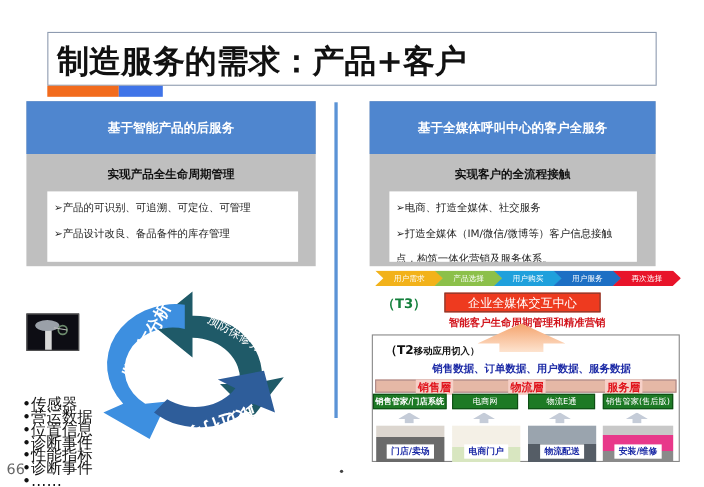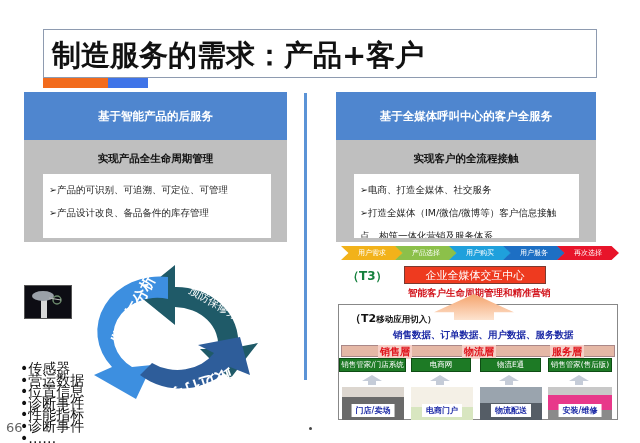--- a/index.html
+++ b/index.html
@@ -177,21 +177,21 @@
   <span>（T2</span><small>移动应用切入）</small>
 </div>
 <div class="t2-data">销售数据、订单数据、用户数据、服务数据</div>
 
 <div class="layer-bar">
   <span class="layer-label" style="left:36px;">销售層</span>
   <span class="layer-label" style="left:120px;">物流層</span>
   <span class="layer-label" style="left:208px;">服务層</span>
 </div>
 
-<div class="green-tab" style="left:339px; width:67px;">销售管家/门店系统</div>
+<div class="green-tab" style="left:339px; width:67px;font-weight:bold;">销售管家/门店系统</div>
 <div class="green-tab" style="left:411px; width:60px;">电商网</div>
 <div class="green-tab" style="left:480px; width:61px;">物流E通</div>
 <div class="green-tab" style="left:548px; width:64px;">销售管家(售后版)</div>
 
 <div class="up-small" style="left:362px;"></div>
 <div class="up-small" style="left:430px;"></div>
 <div class="up-small" style="left:499px;"></div>
 <div class="up-small" style="left:569px;"></div>
 
 <div class="photo" style="left:342px; width:62px; background:linear-gradient(#dcd6cf 0 30%, #6a6a6a 30% 100%);">

